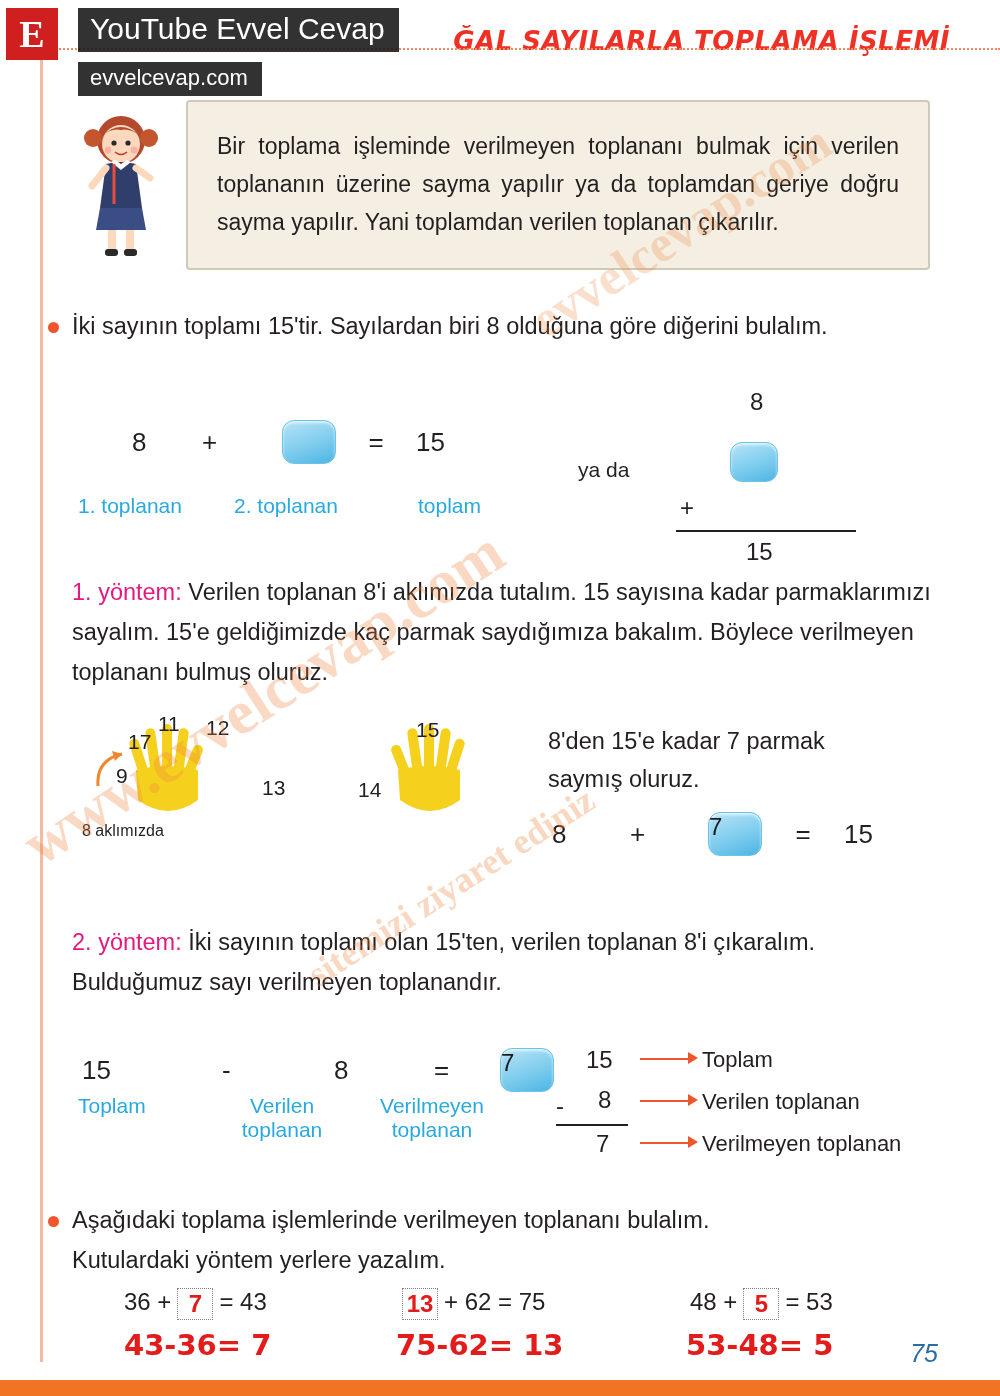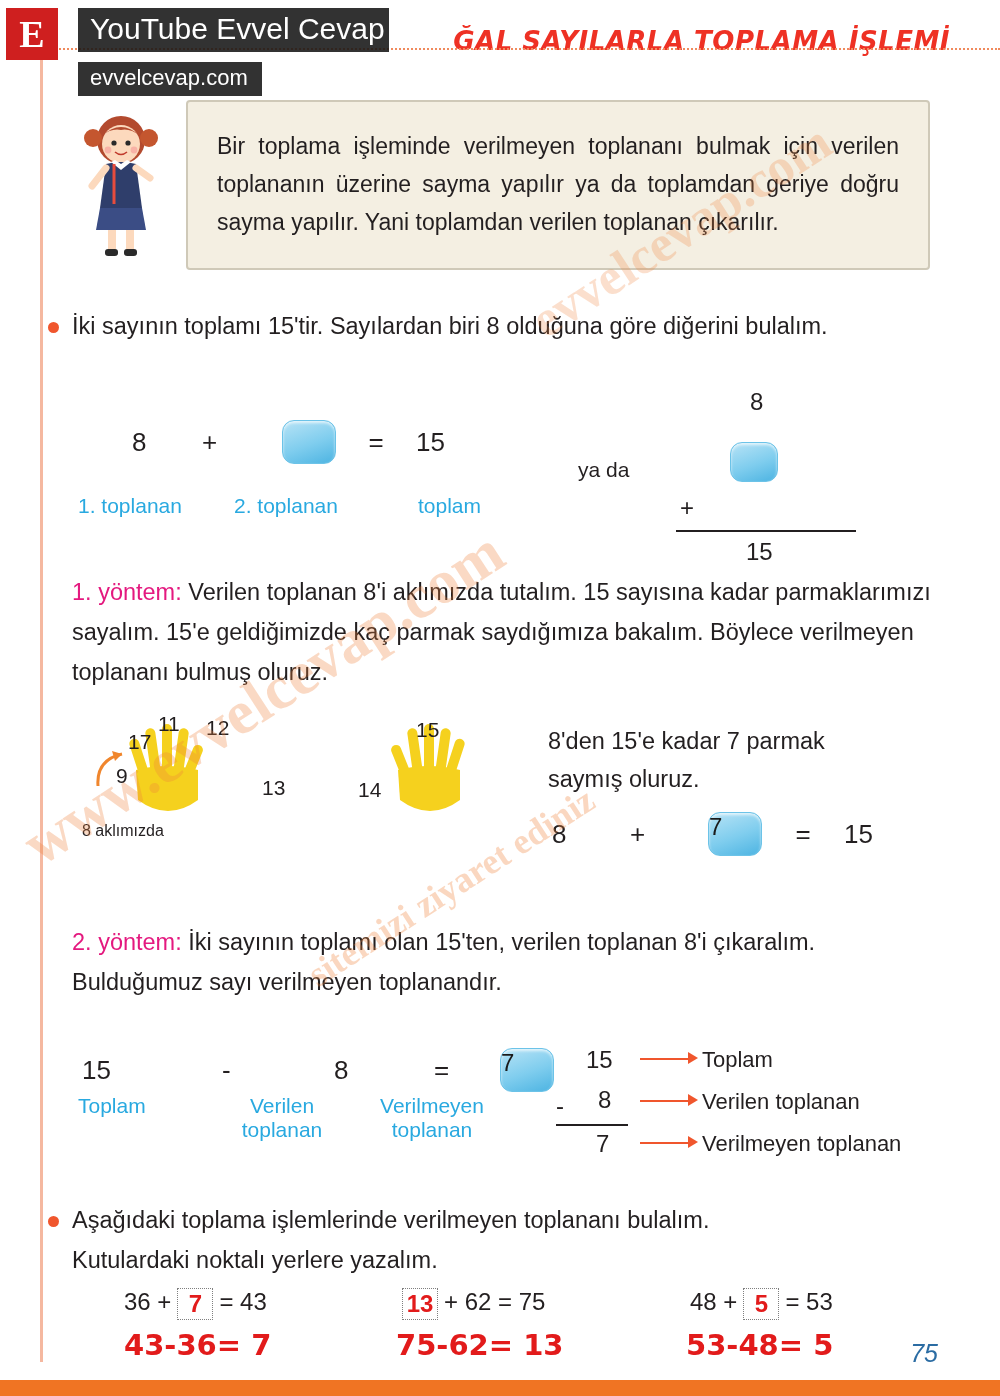--- a/index.html
+++ b/index.html
@@ -77,21 +77,21 @@
     align-items: center;
     justify-content: center;
     z-index: 40;
   }
   .wm-black1 {
     position: absolute;
     left: 78px; top: 8px;
     background: rgba(22,22,22,0.88);
     color: #fff;
     font-size: 30px;
-    padding: 4px 4px 6px 12px;
+    padding: 4px 14px 6px 12px;
     z-index: 40;
     white-space: nowrap;
   }
   .wm-black2 {
     position: absolute;
     left: 78px; top: 62px;
     background: rgba(22,22,22,0.88);
     color: #fff;
     font-size: 22px;
     padding: 3px 14px 5px 12px;
@@ -442,21 +442,21 @@
   <div class="arrow-line" style="left:640px; top:1100px; width:50px;"></div>
   <div class="arrow-head" style="left:688px; top:1094px;"></div>
   <div class="btext" style="left:702px; top:1082px; font-size:22px;">Verilen toplanan</div>
 
   <div class="arrow-line" style="left:640px; top:1142px; width:50px;"></div>
   <div class="arrow-head" style="left:688px; top:1136px;"></div>
   <div class="btext" style="left:702px; top:1124px; font-size:22px;">Verilmeyen toplanan</div>
 
   <div class="bullet" style="left:48px; top:1216px;"></div>
   <div class="btext" style="left:72px; top:1200px; width:860px;">Aşağıdaki toplama işlemlerinde verilmeyen toplananı bulalım.</div>
-  <div class="btext" style="left:72px; top:1240px; width:860px;">Kutulardaki noktalı yerlere yazalım.</div>
+  <div class="btext" style="left:72px; top:1240px; width:860px;">Kutulardaki yöntem yerlere yazalım.</div>
 
   <div class="ex" style="left:124px; top:1288px;">
     <span>36 +</span>
     <span class="dotbox">7</span>
     <span>= 43</span>
   </div>
   <div class="answer" style="left:124px; top:1328px;">43-36= 7</div>
 
   <div class="ex" style="left:402px; top:1288px;">
     <span class="dotbox" style="margin-left:0;">13</span>

